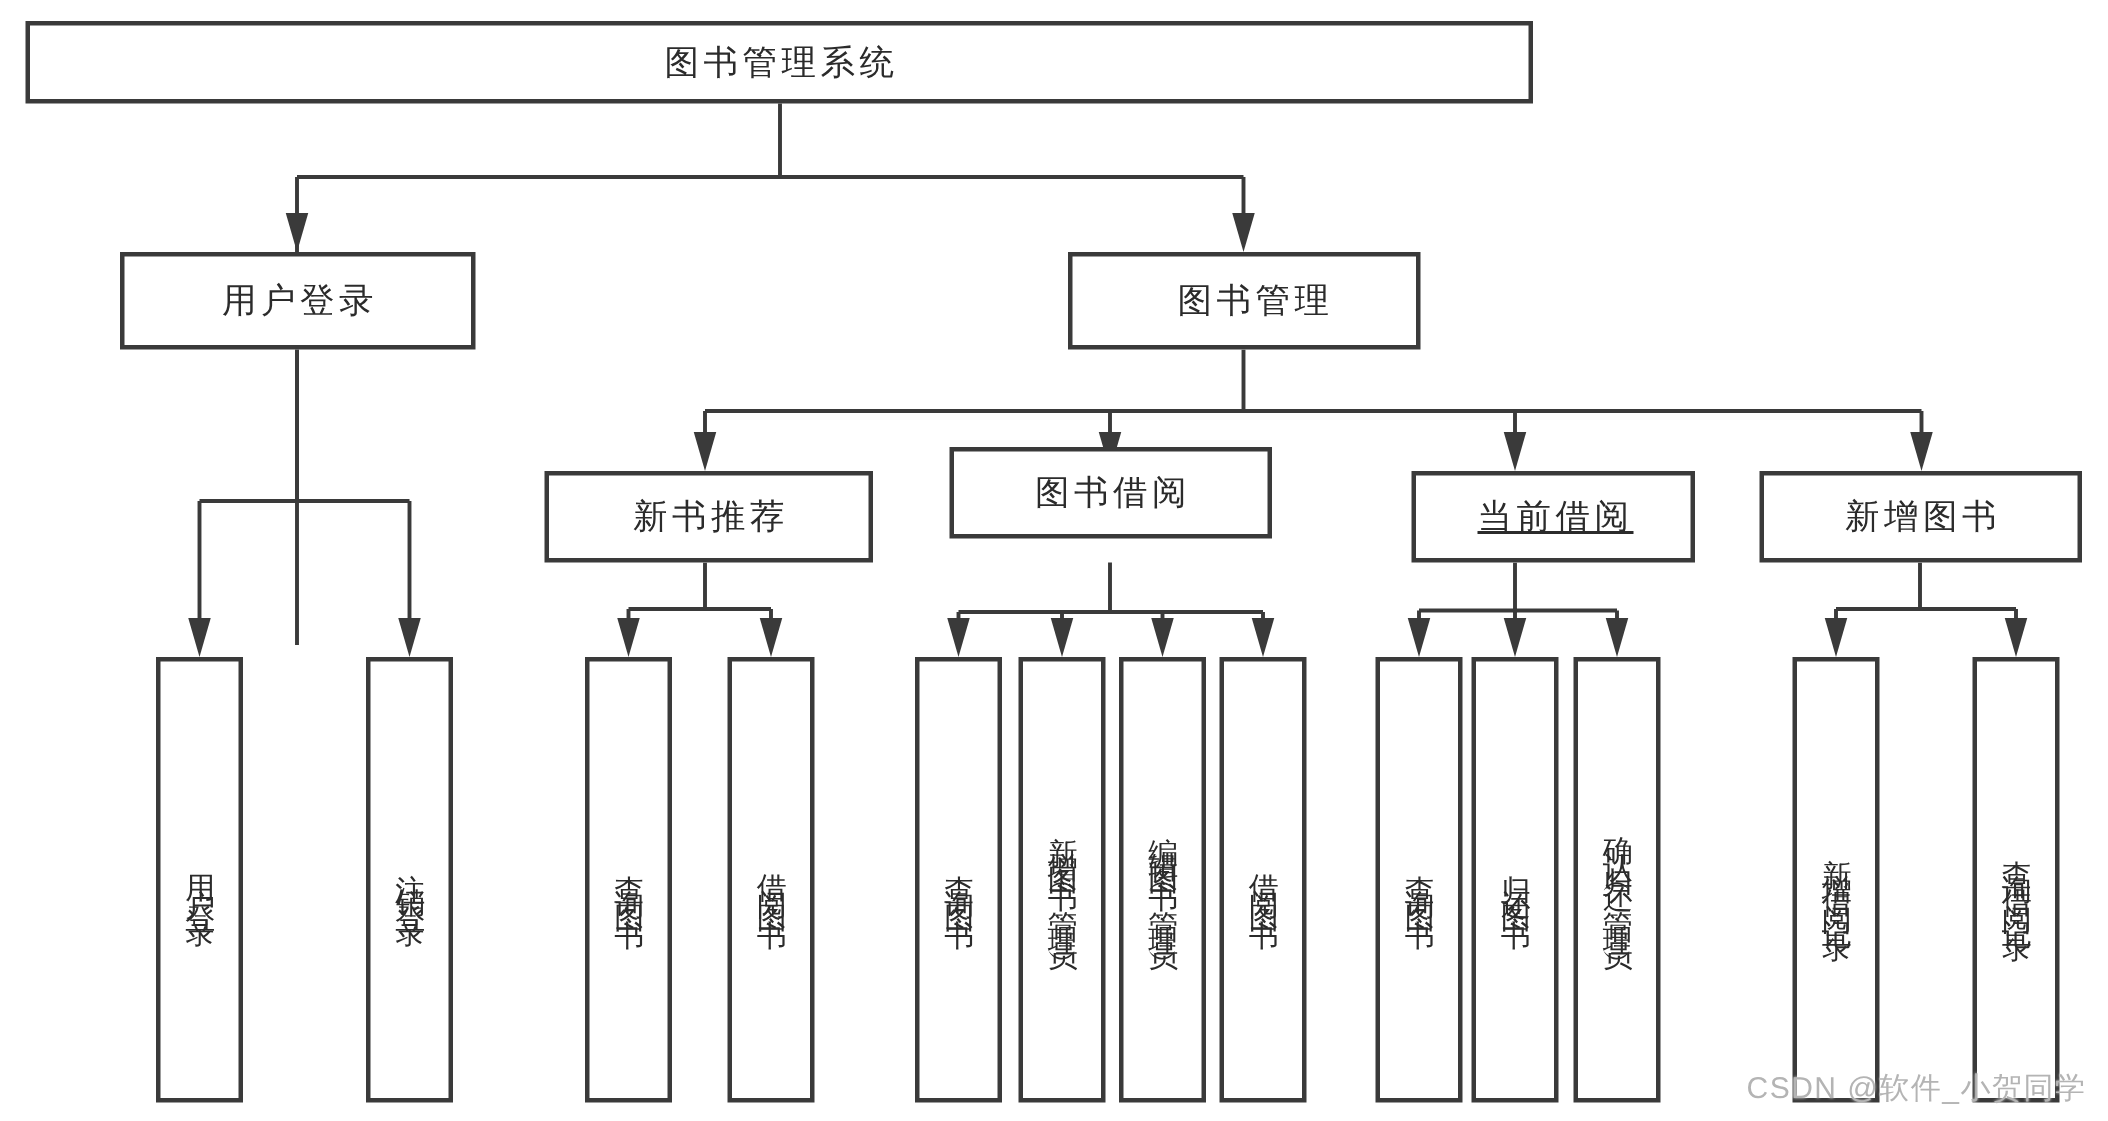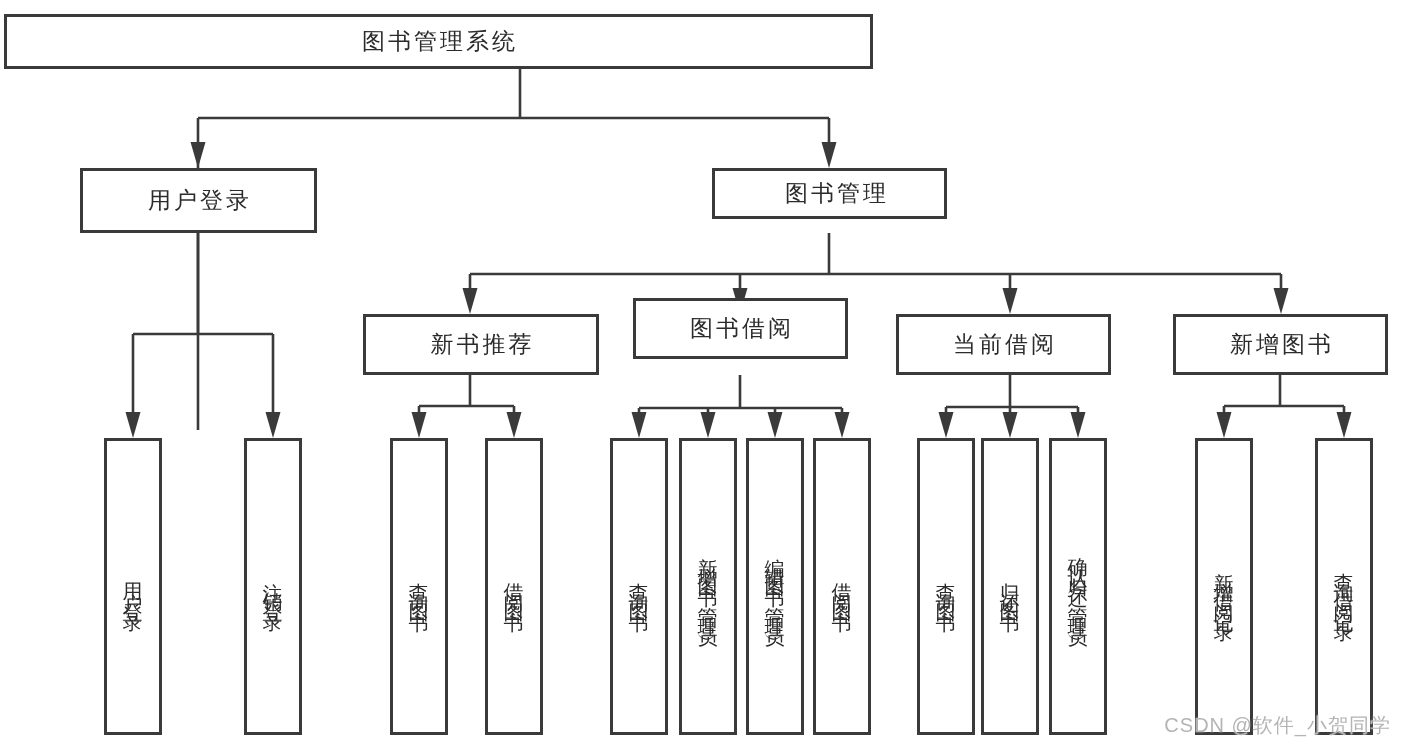--- a/index.html
+++ b/index.html
@@ -84,38 +84,38 @@
       <polygon class="ahead" points="1070.5,412 1085.5,412 1078,438"></polygon>
     </g>
 
     <g>
       <path class="cline" d="M1280 375 V406 M1224 406 H1344 M1224 406 V430 M1344 406 V430"></path>
       <polygon class="ahead" points="1216.5,412 1231.5,412 1224,438"></polygon>
       <polygon class="ahead" points="1336.5,412 1351.5,412 1344,438"></polygon>
     </g>
   </svg>
 
-  <div class="box" style="left:4px; top:14px; width:869px; height:55px;">
+  <div class="box" style="left:17px; top:14px; width:1005px; height:55px;">
     <span class="lbl">图书管理系统</span>
   </div>
 
   <div class="box" style="left:80px; top:168px; width:237px; height:65px;">
     <span class="lbl">用户登录</span>
   </div>
-  <div class="box" style="left:712px; top:168px; width:235px; height:51px;padding-left:12px;">
+  <div class="box" style="left:712px; top:168px; width:235px; height:65px;padding-left:12px;">
     <span class="lbl">图书管理</span>
   </div>
 
-  <div class="box" style="left:363px; top:314px; width:236px; height:61px;">
+  <div class="box" style="left:363px; top:314px; width:219px; height:61px;">
     <span class="lbl">新书推荐</span>
   </div>
   <div class="box" style="left:633px; top:298px; width:215px; height:61px;">
     <span class="lbl">图书借阅</span>
   </div>
-  <div class="box" style="left:896px; top:314px; width:215px; height:61px;">
+  <div class="box" style="left:941px; top:314px; width:189px; height:61px;text-decoration:underline;">
     <span class="lbl">当前借阅</span>
   </div>
   <div class="box" style="left:1173px; top:314px; width:215px; height:61px;">
     <span class="lbl">新增图书</span>
   </div>
 
   <div class="vbox" style="left:104px; top:438px; width:58px; height:297px;">
     <span class="vlbl">用户登录</span>
   </div>
   <div class="vbox" style="left:244px; top:438px; width:58px; height:297px;">

